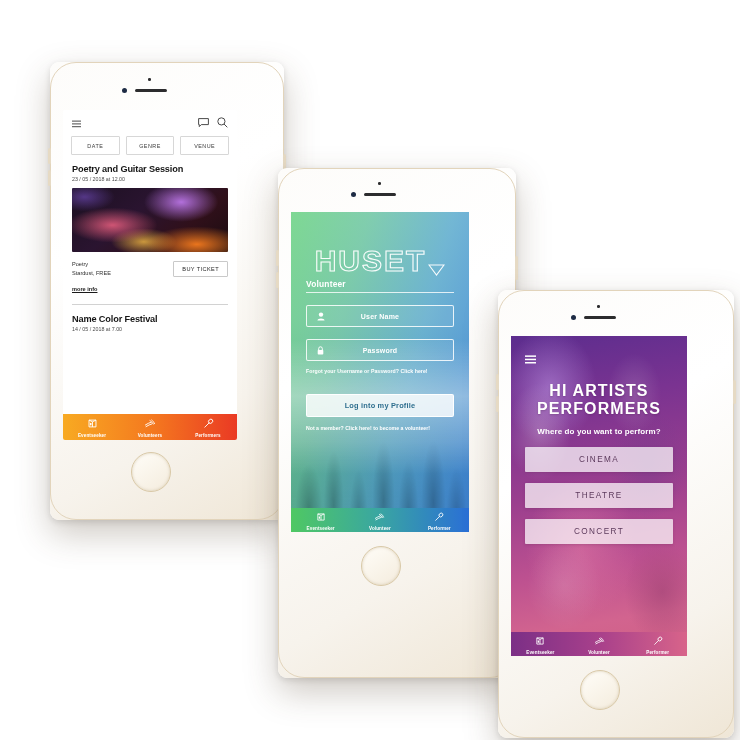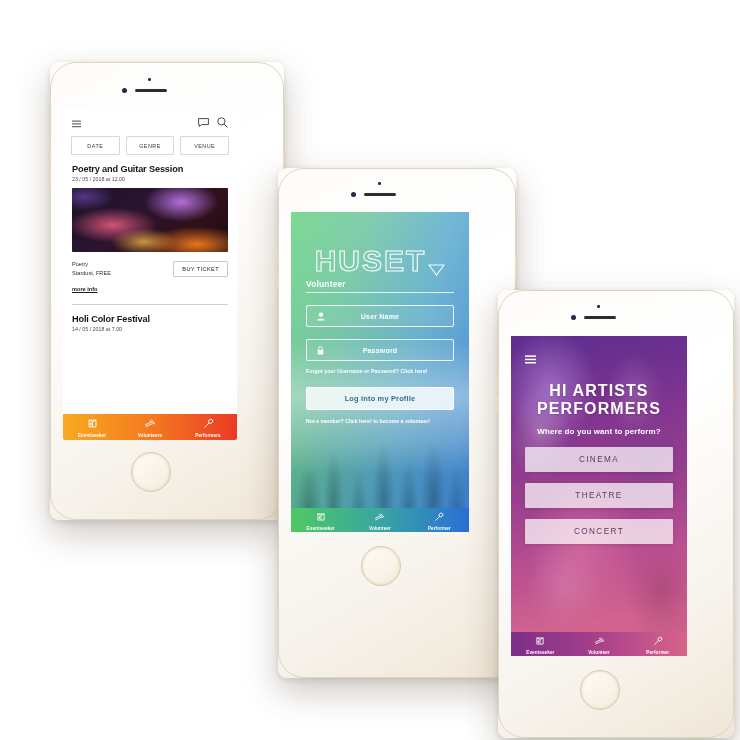--- a/index.html
+++ b/index.html
@@ -143,21 +143,21 @@
     background:rgba(255,255,255,.06);
   }
   .field-ico{position:absolute;left:10px;display:flex;align-items:center;}
   .field-txt{
     flex:1;text-align:center;color:#fff;font-size:7px;font-weight:bold;letter-spacing:.2px;
   }
   .link-sm{
     margin-top:7px;color:#fff;font-size:5.2px;font-weight:bold;letter-spacing:.05px;
   }
   .login-btn{
-    margin-top:13px;height:21px;border-radius:2px;
+    margin-top:20px;height:21px;border-radius:2px;
     background:rgba(255,255,255,.80);
     border:1px solid rgba(255,255,255,.95);
     display:flex;align-items:center;justify-content:center;
     color:#2f6f8f;font-size:7.4px;font-weight:bold;letter-spacing:.2px;
   }
   .link-sm2{margin-top:8px;color:#fff;font-size:5.2px;font-weight:bold;}
   #p2 .nav{height:24px;background:linear-gradient(90deg,#4fc863 0%,#3aa7a0 48%,#2a6fd6 100%);}
 
   
   #p3{left:498px;top:290px;width:202px;height:414px;}
@@ -253,21 +253,21 @@
             <div>Stardust, FREE</div>
           </div>
           <div class="buy">BUY TICKET</div>
         </div>
         <a class="more">more info</a>
       </div>
 
       <div class="rule"></div>
 
       <div>
-        <div class="ev-title">Holi Color Festival</div>
+        <div class="ev-title">Name Color Festival</div>
         <div class="ev-date">14 / 05 / 2018 at 7.00</div>
       </div>
 
       <div class="nav">
         <div class="nav-item">
           <span class="nav-ico">
             <svg width="11" height="11" viewBox="0 0 12 12">
                 <path d="M2.2 2.3 H9.8 V9.7 H2.2 Z M2.2 2.3 L6 4.2 M9.8 2.3 L6 4.2 M6 4.2 V9.7" fill="none" stroke="#fff" stroke-width="1"></path>
                 <rect x="3.3" y="5.4" width="1.6" height="2.6" fill="#fff"></rect>
               </svg>

